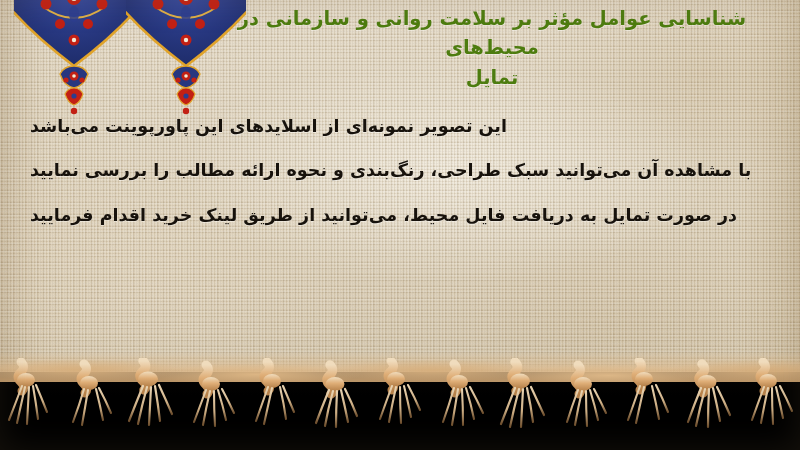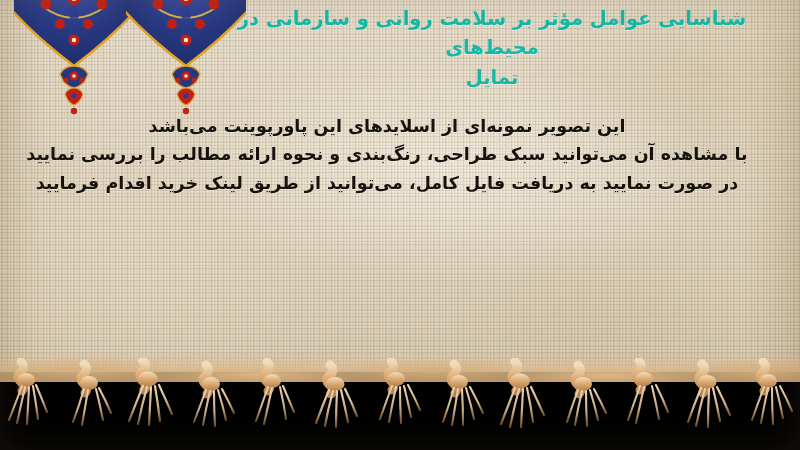--- a/index.html
+++ b/index.html
@@ -55,39 +55,39 @@
   
   .ornaments{position:absolute;left:0;top:-34px;width:260px;height:150px;}
   .orn{position:absolute;top:0;}
   .orn.a{left:14px;}
   .orn.b{left:126px;}
 
   
   .title-block{
     position:absolute;right:8px;top:4px;width:600px;
     text-align:center;
-    color:#14b8a6;
+    color:#4d7c0f;
     font-size:19.5px;line-height:1.50;
     font-weight:700;
     letter-spacing:0px;
     text-shadow:0 1px 0 rgba(255,255,255,.42);
   }
   .title-block .tl{display:block;}
   .title-block .tl2{display:block;}
 
   .body-block{
-    position:absolute;right:28px;top:112px;width:770px;
-    text-align:center;
+    position:absolute;right:0;top:112px;width:770px;
+    text-align:left;
     color:#17120c;
     font-size:17.5px;line-height:1.62;
     font-weight:700;
     text-shadow:0 1px 0 rgba(255,255,255,.40);
   }
   .body-block .bl{display:block;white-space:nowrap;}
-  .body-block .bl + .bl{margin-top:0;}
+  .body-block .bl + .bl{margin-top:16px;}
 
   
   .selvedge{
     position:absolute;left:0;top:352px;width:800px;height:30px;
     background:
       radial-gradient(ellipse 150px 16px at 10% 60%, rgba(214,174,124,.95), rgba(214,174,124,0) 70%),
       radial-gradient(ellipse 150px 16px at 32% 75%, rgba(222,183,133,.95), rgba(222,183,133,0) 70%),
       radial-gradient(ellipse 150px 16px at 54% 62%, rgba(214,174,124,.92), rgba(214,174,124,0) 70%),
       radial-gradient(ellipse 150px 16px at 76% 78%, rgba(224,186,137,.92), rgba(224,186,137,0) 70%),
       radial-gradient(ellipse 150px 16px at 96% 64%, rgba(212,172,122,.92), rgba(212,172,122,0) 70%),
@@ -243,21 +243,21 @@
   </div>
 
   <div class="title-block">
     <span class="tl">شناسایی عوامل مؤثر بر سلامت روانی و سازمانی در محیط‌های</span>
     <span class="tl2">تمایل</span>
   </div>
 
   <div class="body-block">
     <span class="bl">این تصویر نمونه‌ای از اسلایدهای این پاورپوینت می‌باشد</span>
     <span class="bl">با مشاهده آن می‌توانید سبک طراحی، رنگ‌بندی و نحوه ارائه مطالب را بررسی نمایید</span>
-    <span class="bl">در صورت نمایید به دریافت فایل کامل، می‌توانید از طریق لینک خرید اقدام فرمایید</span>
+    <span class="bl">در صورت تمایل به دریافت فایل محیط، می‌توانید از طریق لینک خرید اقدام فرمایید</span>
   </div>
 
   <div class="fringe-bg"></div>
   <div class="selvedge"></div>
 
   <svg class="tassels" viewBox="0 0 800 92" preserveAspectRatio="none">
     <defs>
       <linearGradient id="knotg" x1="0" y1="0" x2="0" y2="1">
         <stop offset="0%" stop-color="#f0dcbd"></stop>
         <stop offset="45%" stop-color="#dfae77"></stop>

